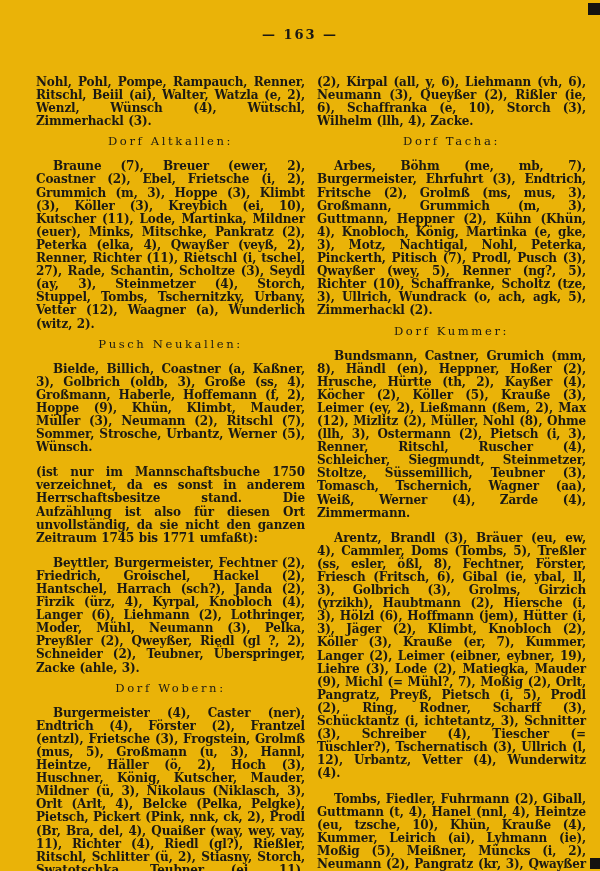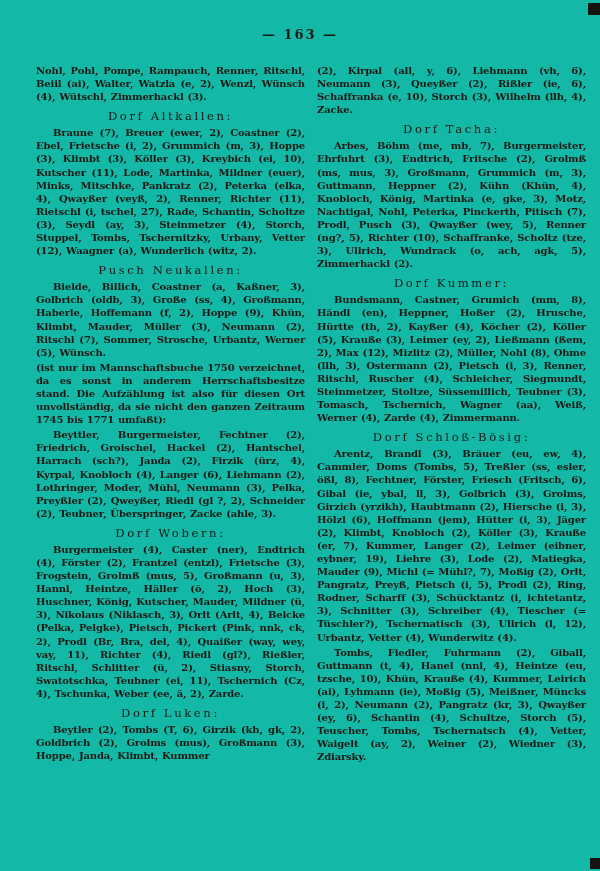--- a/index.html
+++ b/index.html
@@ -4,21 +4,21 @@
 <style>
   html, body { margin: 0; padding: 0; }
   body {
     width: 600px; height: 871px;
     background: #e9e6de;
     font-family: "DejaVu Serif", serif;
   }
   .page {
     position: relative;
     width: 600px; height: 871px;
-    background: #14b8a6;
+    background: #eab308;
     color: #1b1914;
     overflow: hidden;
     box-sizing: border-box;
   }
   .corner-mark { position: absolute; background: #151310; }
   .corner-mark.tr { top: 3px; right: 0; width: 12px; height: 12px; }
   .corner-mark.br { bottom: 2px; right: 0; width: 10px; height: 11px; }
   .pageno {
     text-align: center;
     font-size: 13px;
@@ -27,22 +27,22 @@
     padding-top: 27px;
     margin: 0 0 22px 0;
   }
   .cols {
     display: flex;
     padding: 0 14px 0 36px;
     gap: 12px;
   }
   .col { flex: 1 1 0; min-width: 0; }
   .para {
-    margin: 0 0 2px 0;
-    font-size: 10px;
+    margin: 12px 0 2px 0;
+    font-size: 12px;
     line-height: 13.1px;
     font-weight: bold;
     text-align: justify;
     text-indent: 17px;
     letter-spacing: -0.15px;
     word-spacing: 0.5px;
   }
   .para.noindent { text-indent: 0; }
   .para.note { text-indent: 0; }
   .heading {
@@ -79,19 +79,18 @@
       <h3 class="heading">Dorf Luken:</h3>
       <p class="para">Beytler (2), Tombs (T, 6), Girzik (kh, gk, 2), Goldbrich (2), Grolms (mus), Großmann (3), Hoppe, Janda, Klimbt, Kummer</p>
     </div>
 
     <div class="col">
       <p class="para noindent">(2), Kirpal (all, y, 6), Liehmann (vh, 6), Neumann (3), Queyßer (2), Rißler (ie, 6), Schaffranka (e, 10), Storch (3), Wilhelm (llh, 4), Zacke.</p>
       <h3 class="heading">Dorf Tacha:</h3>
       <p class="para">Arbes, Böhm (me, mb, 7), Burgermeister, Ehrfuhrt (3), Endtrich, Fritsche (2), Grolmß (ms, mus, 3), Großmann, Grummich (m, 3), Guttmann, Heppner (2), Kühn (Khün, 4), Knobloch, König, Martinka (e, gke, 3), Motz, Nachtigal, Nohl, Peterka, Pinckerth, Pitisch (7), Prodl, Pusch (3), Qwayßer (wey, 5), Renner (ng?, 5), Richter (10), Schaffranke, Scholtz (tze, 3), Ullrich, Wundrack (o, ach, agk, 5), Zimmerhackl (2).</p>
       <h3 class="heading">Dorf Kummer:</h3>
       <p class="para">Bundsmann, Castner, Grumich (mm, 8), Händl (en), Heppner, Hoßer (2), Hrusche, Hürtte (th, 2), Kayßer (4), Köcher (2), Köller (5), Krauße (3), Leimer (ey, 2), Ließmann (ßem, 2), Max (12), Mizlitz (2), Müller, Nohl (8), Ohme (llh, 3), Ostermann (2), Pietsch (i, 3), Renner, Ritschl, Ruscher (4), Schleicher, Siegmundt, Steinmetzer, Stoltze, Süssemillich, Teubner (3), Tomasch, Tschernich, Wagner (aa), Weiß, Werner (4), Zarde (4), Zimmermann.</p>
-      <h3 class="heading">Dorf Schloß-Bösig:</h3>
       <p class="para">Arentz, Brandl (3), Bräuer (eu, ew, 4), Cammler, Doms (Tombs, 5), Treßler (ss, esler, ößl, 8), Fechtner, Förster, Friesch (Fritsch, 6), Gibal (ie, ybal, ll, 3), Golbrich (3), Grolms, Girzich (yrzikh), Haubtmann (2), Hiersche (i, 3), Hölzl (6), Hoffmann (jem), Hütter (i, 3), Jäger (2), Klimbt, Knobloch (2), Köller (3), Krauße (er, 7), Kummer, Langer (2), Leimer (eibner, eybner, 19), Liehre (3), Lode (2), Matiegka, Mauder (9), Michl (= Mühl?, 7), Moßig (2), Orlt, Pangratz, Preyß, Pietsch (i, 5), Prodl (2), Ring, Rodner, Scharff (3), Schücktantz (i, ichtetantz, 3), Schnitter (3), Schreiber (4), Tiescher (= Tüschler?), Tschernatisch (3), Ullrich (l, 12), Urbantz, Vetter (4), Wunderwitz (4).</p>
       <p class="para">Tombs, Fiedler, Fuhrmann (2), Giball, Guttmann (t, 4), Hanel (nnl, 4), Heintze (eu, tzsche, 10), Khün, Krauße (4), Kummer, Leirich (ai), Lyhmann (ie), Moßig (5), Meißner, Müncks (i, 2), Neumann (2), Pangratz (kr, 3), Qwayßer (ey, 6), Schantin (4), Schultze, Storch (5), Teuscher, Tombs, Tschernatsch (4), Vetter, Waigelt (ay, 2), Weiner (2), Wiedner (3), Zdiarsky.</p>
     </div>
 
   </div>
 </div>
 
 </body></html>

